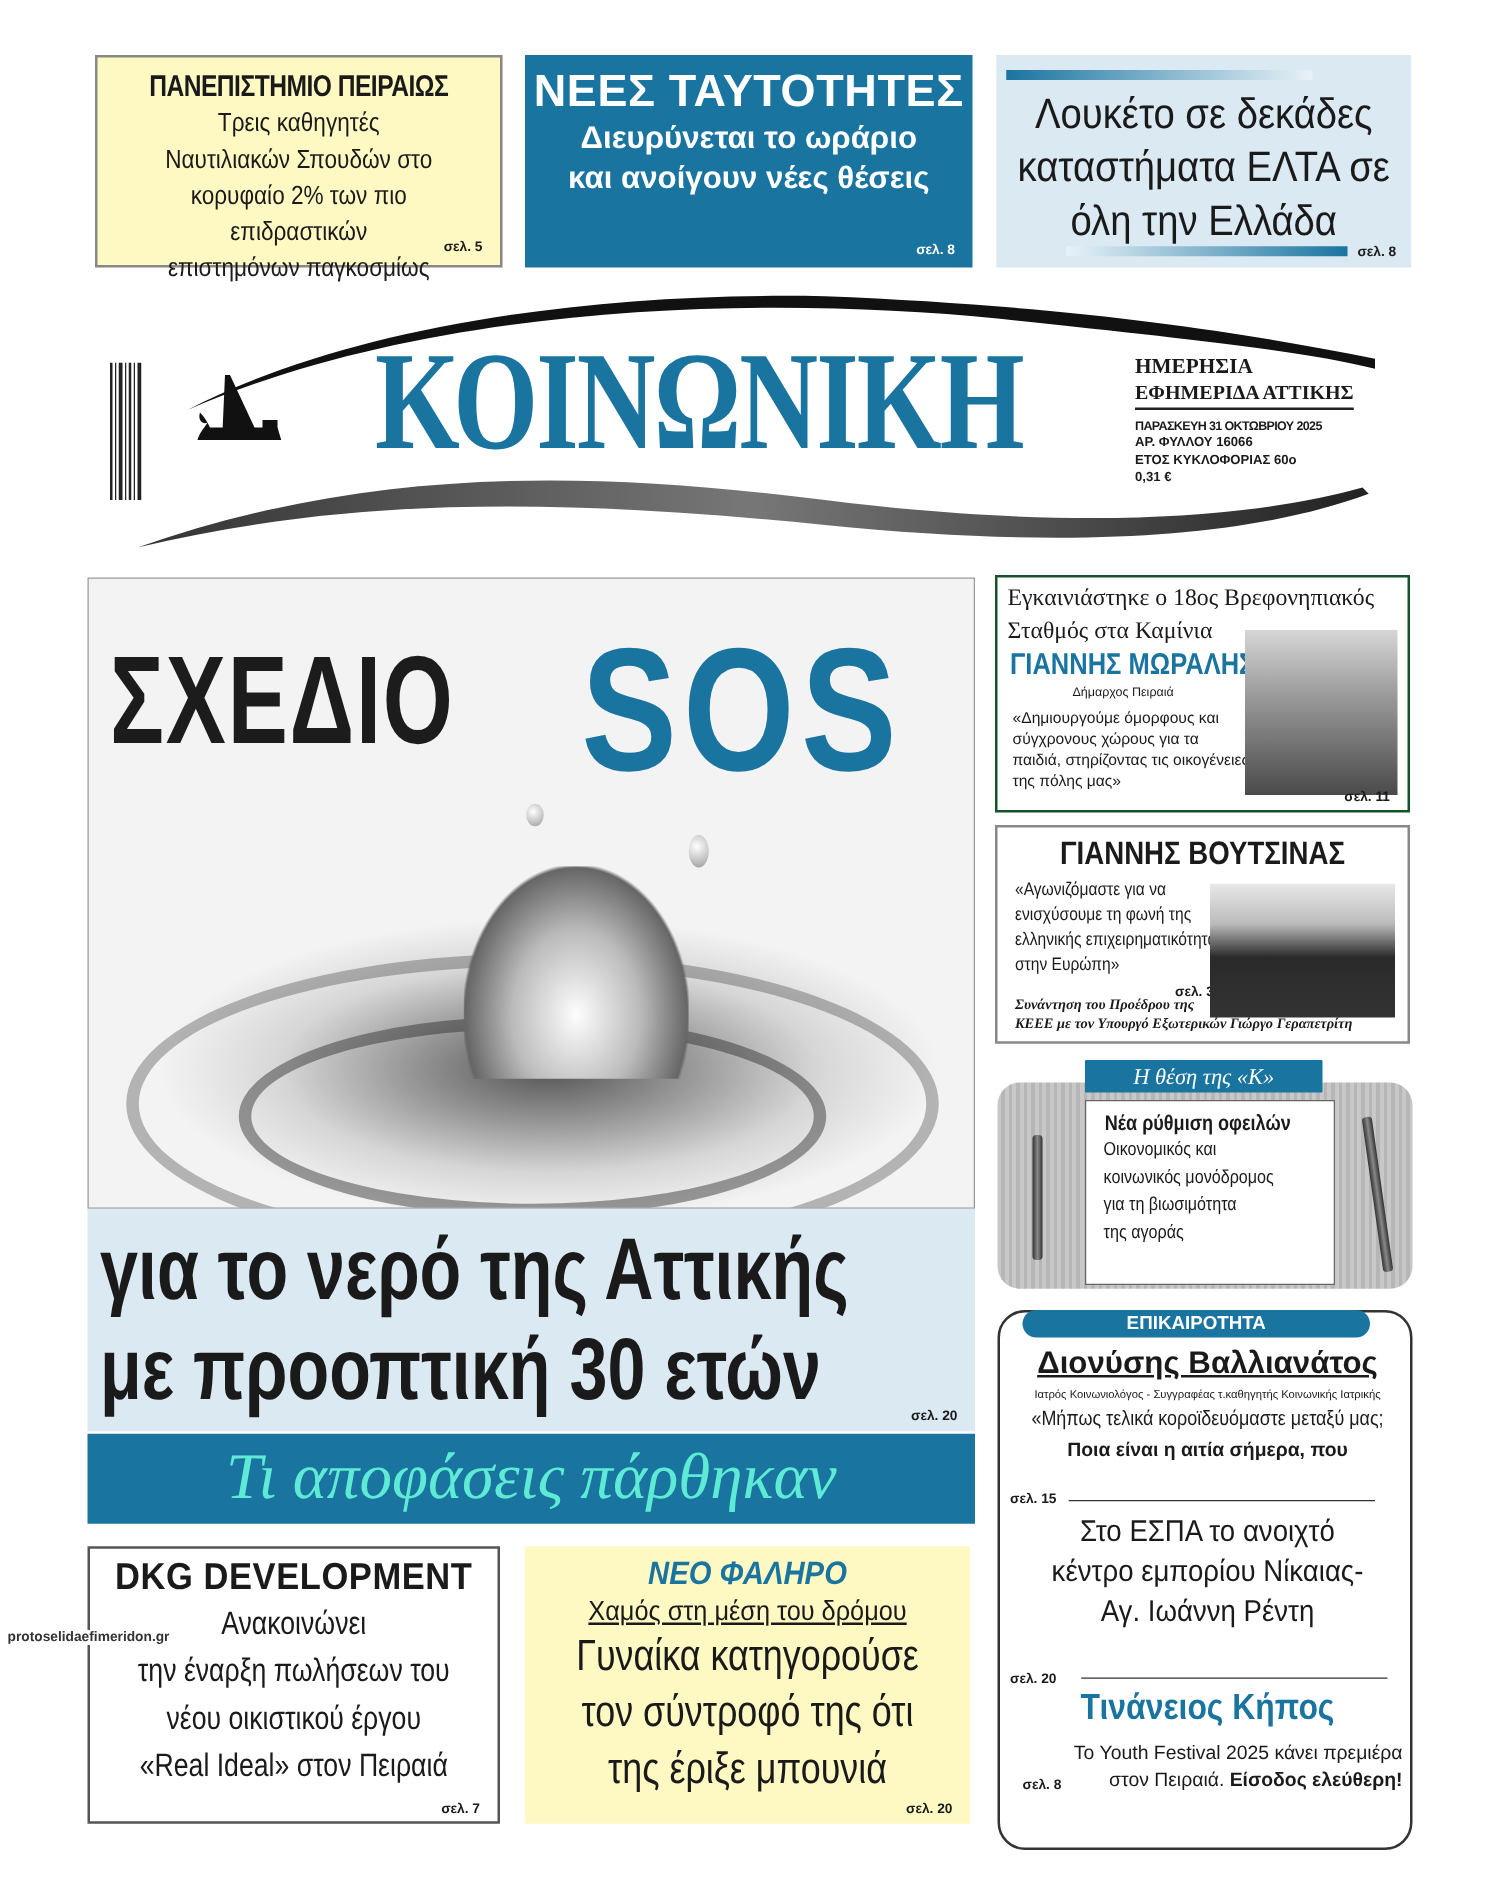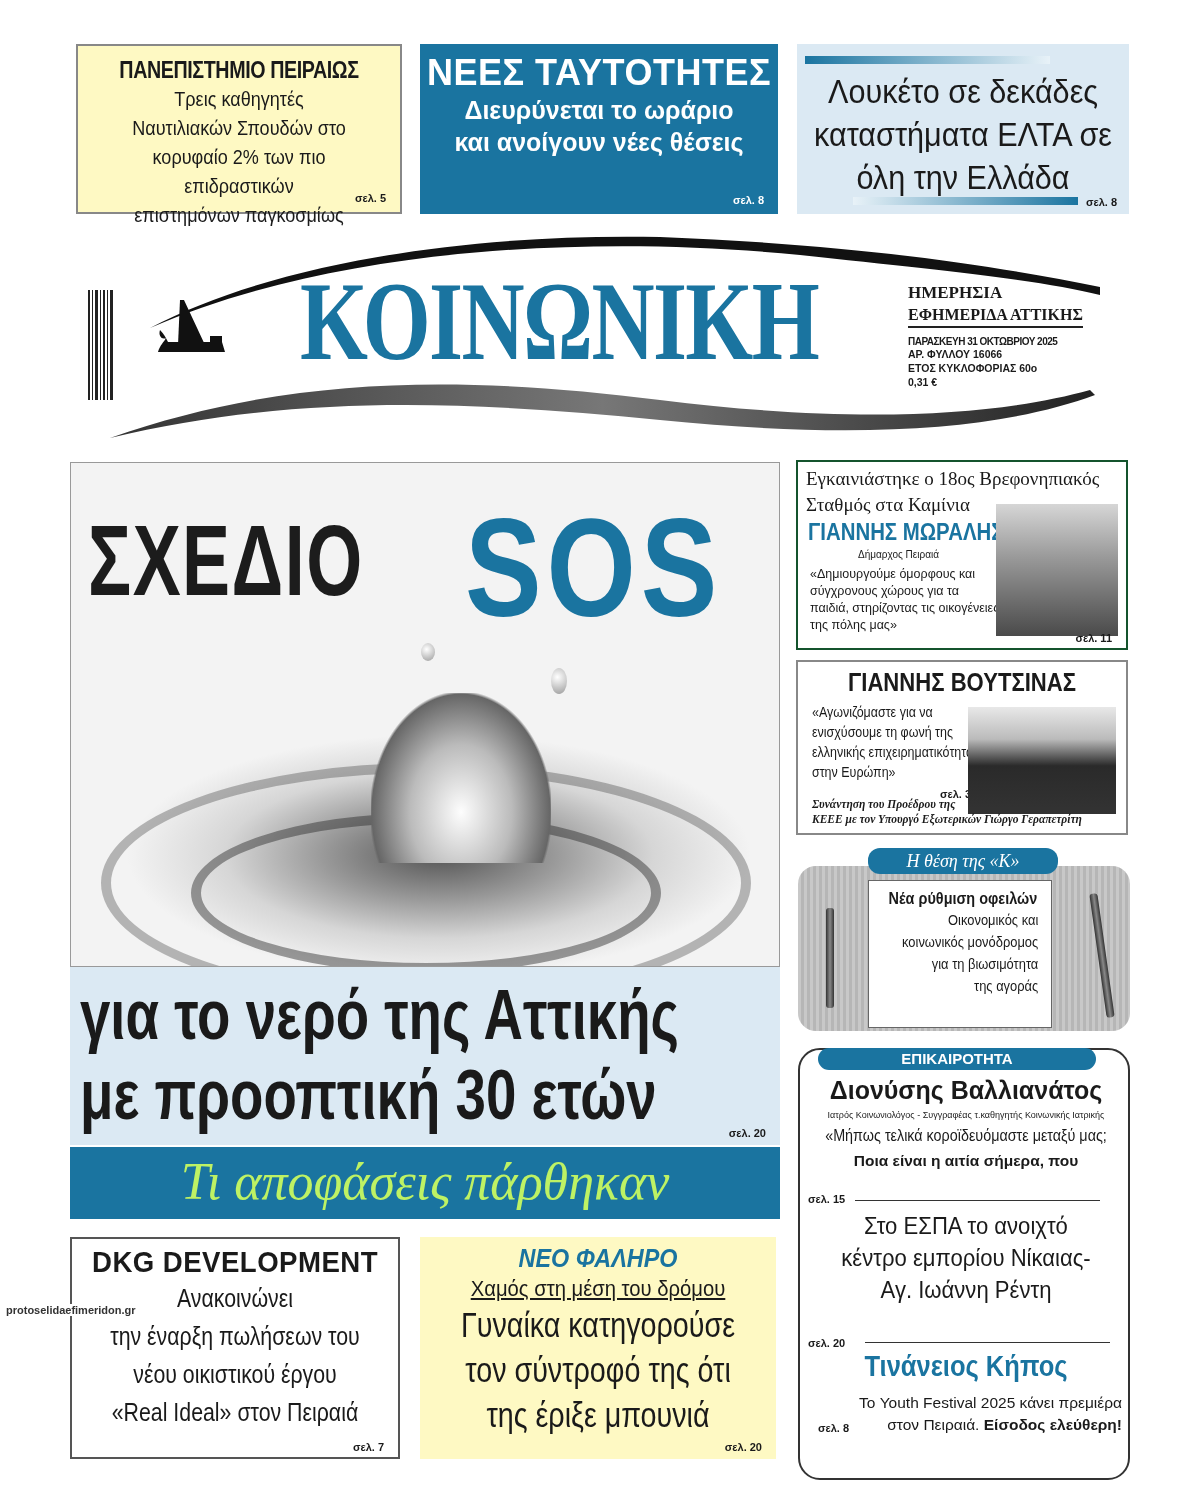--- a/index.html
+++ b/index.html
@@ -47,21 +47,21 @@
   #main-photo .ring { position: absolute; border-radius: 50%; border: 10px solid rgba(60,60,60,0.35); }
   #main-photo .crown { position: absolute; left: 300px; top: 230px; width: 180px; height: 170px; background: radial-gradient(ellipse at 50% 70%, #fdfdfd 0%, #bbb 40%, #666 70%, transparent 72%); }
   #main-photo .drop { position: absolute; border-radius: 50%; background: radial-gradient(circle at 40% 35%, #fff, #999); }
   #sxedio { left: 88px; top: 510px; font-family: "Liberation Sans", sans-serif; font-weight: bold; font-size: 100px; color: #1c1c1c; transform: scaleX(0.72); transform-origin: left; line-height: 1; letter-spacing: 2px; }
   #sos { left: 465px; top: 498px; font-family: "Liberation Sans", sans-serif; font-weight: bold; font-size: 140px; color: #1a74a0; transform: scaleX(0.82); transform-origin: left; line-height: 1; letter-spacing: 6px; }
 
   #sub-band { left: 70px; top: 967px; width: 710px; height: 178px; background: #dbe9f3; }
   #sub-band .line { font-weight: bold; font-size: 70px; line-height: 80px; color: #1a1a1a; padding-left: 0; transform: scaleX(0.78); transform-origin: left; white-space: nowrap; margin-left: 10px; }
   #sub-band .line1 { margin-top: 8px; }
   #sub-band .sel { position: absolute; right: 14px; bottom: 6px; }
-  #decisions { left: 70px; top: 1147px; width: 710px; height: 72px; background: #1a74a0; color: #bef264; font-family: "Liberation Serif", serif; font-style: italic; font-size: 52px; line-height: 70px; text-align: center; }
+  #decisions { left: 70px; top: 1147px; width: 710px; height: 72px; background: #1a74a0; color: #5eead4; font-family: "Liberation Serif", serif; font-style: italic; font-size: 52px; line-height: 70px; text-align: center; }
 
   
   #box-dkg { left: 70px; top: 1237px; width: 330px; height: 222px; border: 2px solid #555; background: #fff; }
   #box-dkg .t { font-weight: bold; font-size: 30px; margin-top: 6px; letter-spacing: 0.5px; transform: scaleX(0.92); }
   #box-dkg .b { font-size: 26px; line-height: 38px; transform: scaleX(0.82); white-space: nowrap; }
   #box-dkg .sel { position: absolute; right: 14px; bottom: 4px; }
 
   #box-nf { left: 420px; top: 1237px; width: 356px; height: 222px; background: #fef9c3; }
   #box-nf .t { font-weight: bold; font-style: italic; font-size: 26px; color: #1a74a0; margin-top: 6px; transform: scaleX(0.9); }
   #box-nf .u { font-size: 22px; text-decoration: underline; margin-top: 2px; transform: scaleX(0.92); white-space: nowrap; }
@@ -81,29 +81,29 @@
 
   #box-voutsinas { left: 796px; top: 660px; width: 332px; height: 175px; border: 2px solid #888; background: #fff; }
   #box-voutsinas .t { font-weight: bold; font-size: 26px; margin-top: 5px; transform: scaleX(0.85); }
   #box-voutsinas .q { font-size: 14.5px; line-height: 20px; margin: 4px 0 0 14px; width: 165px; transform: scaleX(0.86); transform-origin: left; white-space: nowrap; }
   #box-voutsinas .photo { position: absolute; right: 10px; top: 45px; width: 148px; height: 107px; background: linear-gradient(180deg,#e8e8e8 0%,#bbb 30%,#2a2a2a 55%,#333 100%); }
   #box-voutsinas .sel { position: absolute; left: 142px; top: 126px; }
   #box-voutsinas .cap { position: absolute; left: 14px; bottom: 6px; font-family: "Liberation Serif", serif; font-style: italic; font-weight: bold; font-size: 11.5px; line-height: 15px; }
 
   #box-thesi { left: 798px; top: 848px; width: 332px; height: 185px; }
   #box-thesi .bg { position: absolute; left: 0; top: 18px; width: 332px; height: 165px; border-radius: 18px; background: repeating-linear-gradient(90deg,#c8c8c8 0 3px,#b6b6b6 3px 6px); }
-  #box-thesi .pill { position: absolute; left: 70px; top: 0; width: 190px; height: 26px; border-radius: 12px; background: #1a74a0; color: #fff; font-family: "Liberation Serif", serif; font-style: italic; font-size: 18px; text-align: center; line-height: 26px; }
-  #box-thesi .card { position: absolute; left: 70px; top: 32px; width: 184px; height: 148px; background: #fff; border: 1px solid #666; text-align: right; }
+  #box-thesi .pill { position: absolute; left: 70px; top: 0; width: 190px; height: 26px; border-radius: 1px; background: #1a74a0; color: #fff; font-family: "Liberation Serif", serif; font-style: italic; font-size: 18px; text-align: center; line-height: 26px; }
+  #box-thesi .card { position: absolute; left: 70px; top: 32px; width: 200px; height: 148px; background: #fff; border: 1px solid #666; text-align: left; }
   #box-thesi .ct { font-weight: bold; font-size: 17px; margin-top: 8px; transform: scaleX(0.85); white-space: nowrap; }
   #box-thesi .cb { font-size: 15px; line-height: 22px; transform: scaleX(0.86); white-space: nowrap; }
   #box-thesi .pen { position: absolute; width: 8px; background: linear-gradient(90deg,#333,#888,#333); border-radius: 3px; }
 
   #box-epik { left: 798px; top: 1048px; width: 332px; height: 432px; border: 2px solid #333; border-radius: 22px; background: #fff; }
   #box-epik .pill { position: absolute; left: 18px; top: -2px; width: 278px; height: 22px; border-radius: 11px; background: #1a74a0; color: #fff; font-weight: bold; font-size: 15px; text-align: center; line-height: 22px; }
-  #box-epik .name { position: absolute; left: 0; top: 26px; width: 332px; text-align: center; font-weight: bold; font-size: 25px; }
+  #box-epik .name { position: absolute; left: 0; top: 26px; width: 332px; text-align: center; font-weight: bold; font-size: 25px; text-decoration: underline; }
   #box-epik .role { position: absolute; left: 0; top: 60px; width: 332px; text-align: center; font-size: 9px; }
   #box-epik .q1 { position: absolute; left: 0; top: 76px; width: 332px; text-align: center; font-size: 16.5px; transform: scaleX(0.87); white-space: nowrap; }
   #box-epik .q2 { position: absolute; left: 0; top: 100px; width: 332px; text-align: center; font-size: 15.5px; font-weight: bold; line-height: 22px; }
   #box-epik .sel15 { position: absolute; left: 8px; top: 143px; }
   #box-epik .rule1 { position: absolute; left: 55px; top: 150px; width: 245px; border-top: 1.5px solid #333; }
   #box-epik .espa { position: absolute; left: 0; top: 160px; width: 332px; text-align: center; font-size: 24px; line-height: 32px; transform: scaleX(0.92); }
   #box-epik .sel20 { position: absolute; left: 8px; top: 287px; }
   #box-epik .rule2 { position: absolute; left: 65px; top: 292px; width: 245px; border-top: 1.5px solid #333; }
   #box-epik .kipos { position: absolute; left: 0; top: 300px; width: 332px; text-align: center; font-weight: bold; font-size: 29px; color: #1a74a0; transform: scaleX(0.88); }
   #box-epik .fest { position: absolute; left: 0; top: 342px; width: 322px; text-align: right; font-size: 15.5px; line-height: 22px; }

